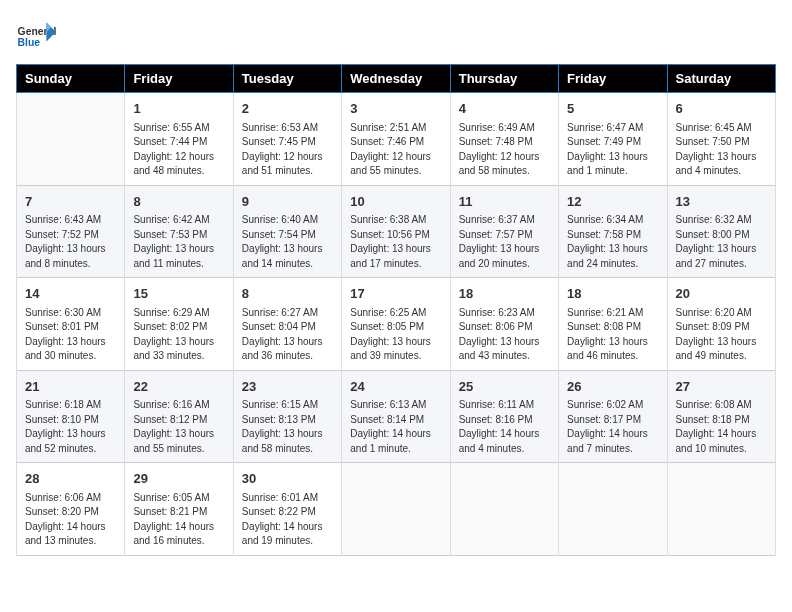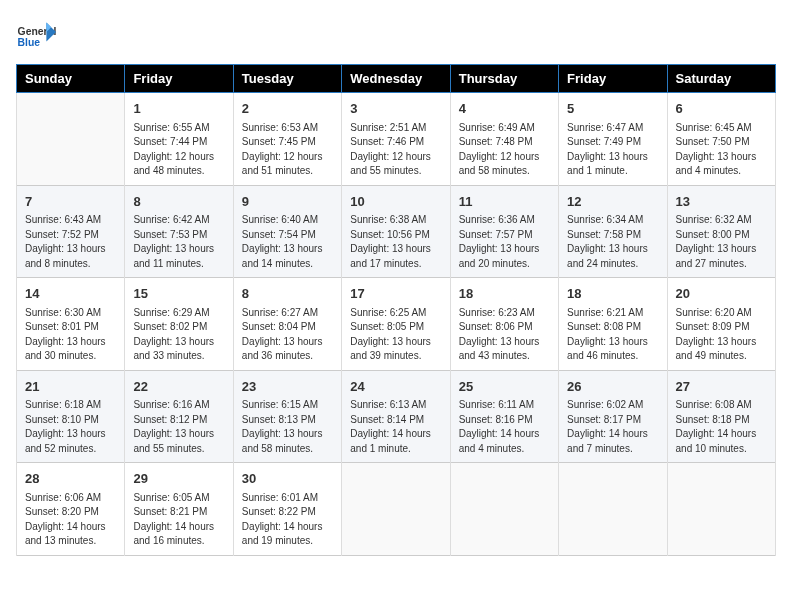--- a/index.html
+++ b/index.html
@@ -181,21 +181,21 @@
         </td>
         <td>
           <span class="day-num">10</span>
           <div class="cell-content">Sunrise: 6:38 AM
 Sunset: 10:56 PM
 Daylight: 13 hours
 and 17 minutes.</div>
         </td>
         <td>
           <span class="day-num">11</span>
-          <div class="cell-content">Sunrise: 6:36 AM
+          <div class="cell-content">Sunrise: 6:37 AM
 Sunset: 7:57 PM
 Daylight: 13 hours
 and 20 minutes.</div>
         </td>
         <td>
           <span class="day-num">12</span>
           <div class="cell-content">Sunrise: 6:34 AM
 Sunset: 7:58 PM
 Daylight: 13 hours
 and 24 minutes.</div>

